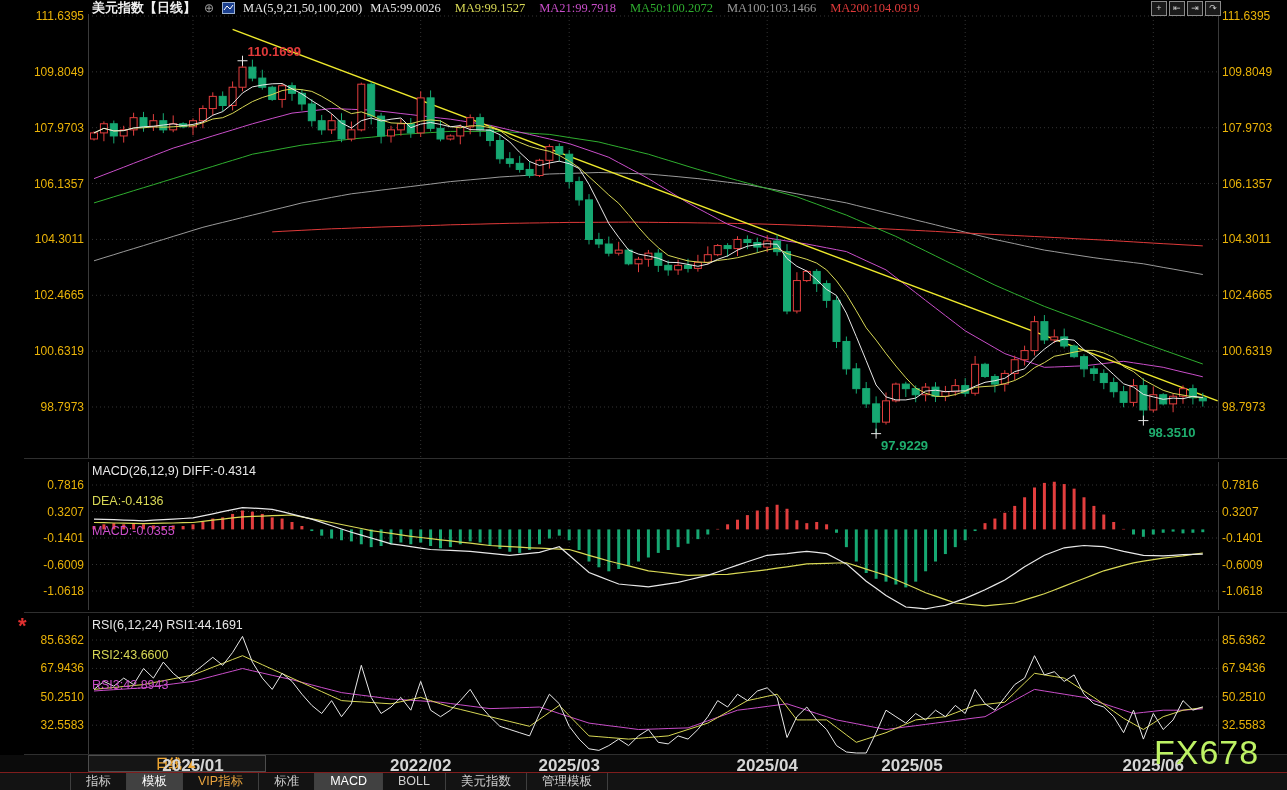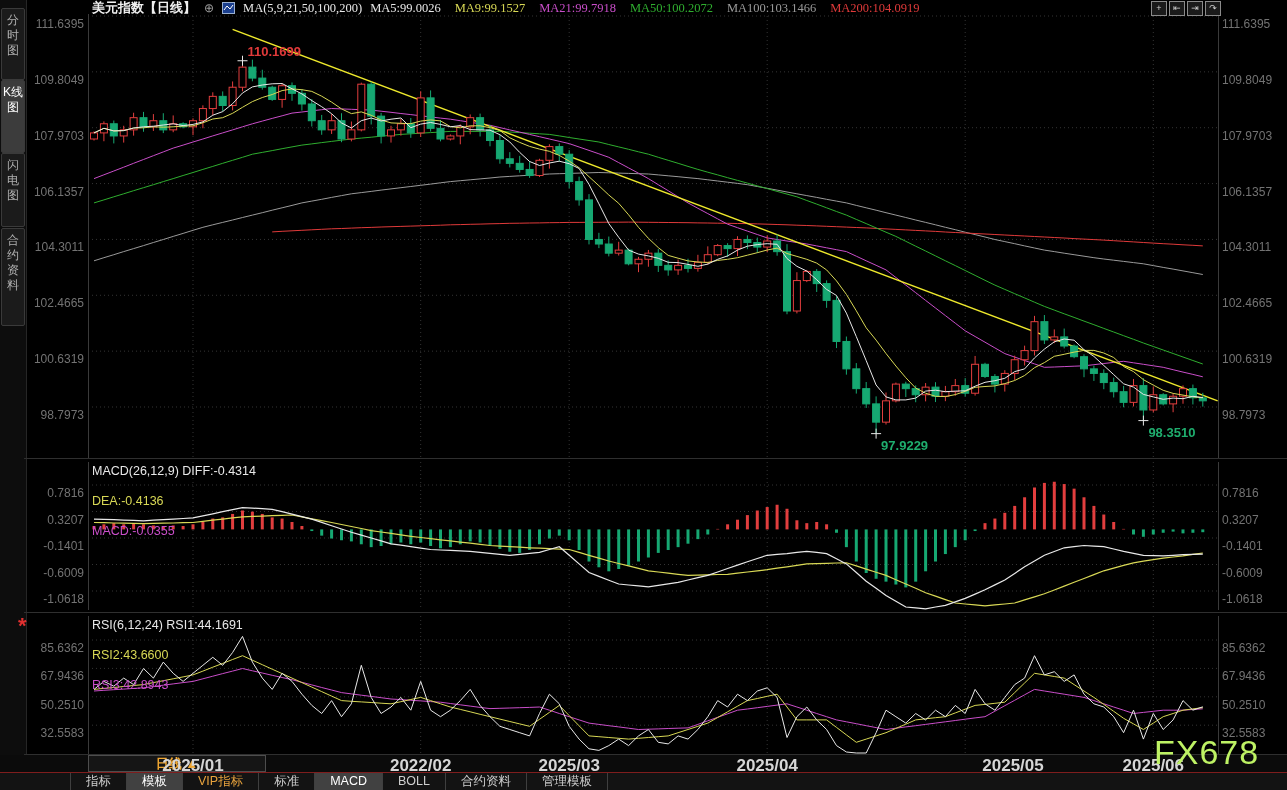--- a/index.html
+++ b/index.html
@@ -16,21 +16,21 @@
   .hdr .title{color:#f0f0f0;font-size:13px;font-weight:bold;}
   .hdr .expand{color:#9a9a9a;font-size:12px;}
   .hdr .ma-set{color:#e8e8e8;font-size:12.5px;}
   .ma-vals{display:flex;gap:14px;font-size:12.5px;}
   
   .tr-icons{position:absolute;left:1151px;top:1px;display:flex;gap:2px;z-index:6;}
   .tr-icons .ibtn{width:14px;height:13px;border:1px solid #8a8a8a;background:#1a1a1a;color:#cfcfcf;
     font-size:9px;line-height:12px;text-align:center;cursor:pointer;}
   
   .ax{position:absolute;font-size:12px;z-index:5;}
-  .ax span{position:absolute;color:#737373;white-space:nowrap;margin-top:8px;}
+  .ax span{position:absolute;color:#eab308;white-space:nowrap;}
   #ax-left{left:22px;top:0;width:62px;height:755px;}
   #ax-left span{right:0;}
   #ax-right{left:1222px;top:0;width:64px;height:755px;}
   svg{position:absolute;background:transparent;}
   
   .phdr{position:absolute;left:92px;display:flex;gap:16px;font-size:12.5px;z-index:6;white-space:nowrap;flex-direction:column;}
   
   .xrow{position:absolute;left:0;top:755px;width:1287px;height:17px;background:#0b0b0b;z-index:6;}
   .period-btn{position:absolute;left:88px;top:0px;width:176px;height:15px;border:1px solid #4d4d4d;background:#151515;
     color:#f0a732;font-weight:bold;font-size:13px;display:flex;align-items:center;justify-content:space-around;cursor:pointer;}
@@ -44,26 +44,20 @@
   .tab.vip{color:#e8a33d;}
   .alert-star{position:absolute;left:18px;top:613px;color:#e03030;font-size:22px;font-weight:bold;z-index:6;}
   .watermark{position:absolute;left:1154px;top:733px;color:#bef264;font-size:34px;letter-spacing:1px;z-index:9;}
   .hline{position:absolute;left:24px;width:1263px;height:0;border-top:1px solid #2f2f2f;z-index:4;}
 </style>
 </head>
 <body>
 
 <div class="app">
 
-  <div class="sidebar" id="sidebar">
-      <div class="side-tab" style="top: 8px; min-height: 64px;">分时图</div>
-      <div class="side-tab active" style="top: 80px; min-height: 65px;">K线图</div>
-      <div class="side-tab" style="top: 153px; min-height: 66px;">闪电图</div>
-      <div class="side-tab" style="top: 228px; min-height: 90px;">合约资料</div>
-    </div>
 
   <div class="hdr">
     <span class="title">美元指数【日线】</span>
     <span class="expand">⊕</span>
     <span style="display:inline-block;width:13px;height:12px;">
       <svg width="13" height="12" style="position:static;display:block;">
         <rect x="0.5" y="0.5" width="12" height="11" fill="#1b3f8f" stroke="#9ab0d0"></rect>
         <polyline points="2,8 5,4 8,7 11,3" fill="none" stroke="#ffffff" stroke-width="1"></polyline>
       </svg>
     </span>
@@ -544,30 +538,30 @@
     </div>
 
   <div class="hline" style="top:458px;"></div>
   <div class="hline" style="top:612px;"></div>
   <div class="hline" style="top:754px;"></div>
 
   <span class="alert-star">*</span>
 
   <div class="xrow">
     <div class="period-btn">日线 ▲</div>
-    <span id="months"><span class="month" style="left: 193px;">2025/01</span><span class="month" style="left: 420.7px;">2022/02</span><span class="month" style="left: 569.2px;">2025/03</span><span class="month" style="left: 767.2px;">2025/04</span><span class="month" style="left: 1013px; text-align: right;">2025/05</span><span class="month" style="left: 1153.3px;">2025/06</span></span>
+    <span id="months"><span class="month" style="left: 193px;">2025/01</span><span class="month" style="left: 420.7px;">2022/02</span><span class="month" style="left: 569.2px;">2025/03</span><span class="month" style="left: 767.2px;">2025/04</span><span class="month" style="left: 912px; text-align: right;">2025/05</span><span class="month" style="left: 1153.3px;">2025/06</span></span>
   </div>
 
   <div class="toolbar">
     <div class="tabs" id="tabs">
         <div class="tab">指标</div>
         <div class="tab hl">模板</div>
         <div class="tab vip">VIP指标</div>
         <div class="tab">标准</div>
         <div class="tab hl">MACD</div>
         <div class="tab">BOLL</div>
-        <div class="tab">合约资料</div>
+        <div class="tab">美元指数</div>
         <div class="tab">管理模板</div>
       </div>
   </div>
 
   <div class="watermark">FX678</div>
 </div>
 
 </body></html>

